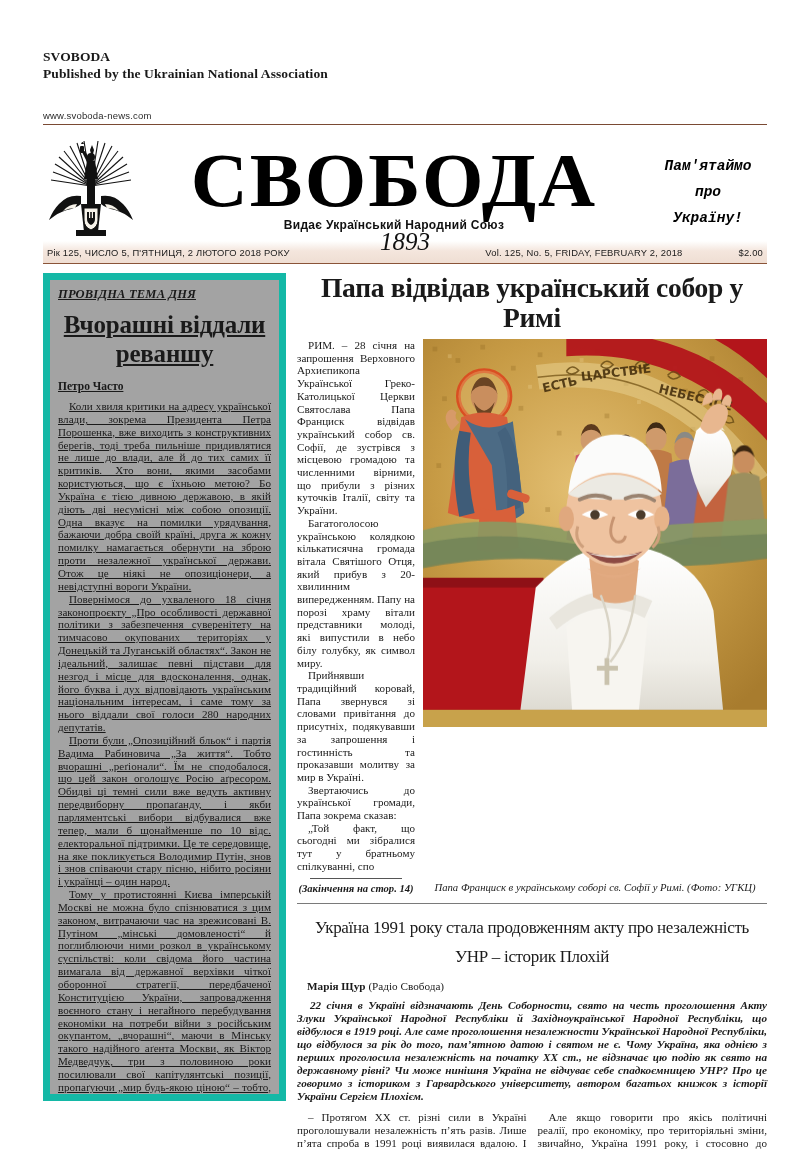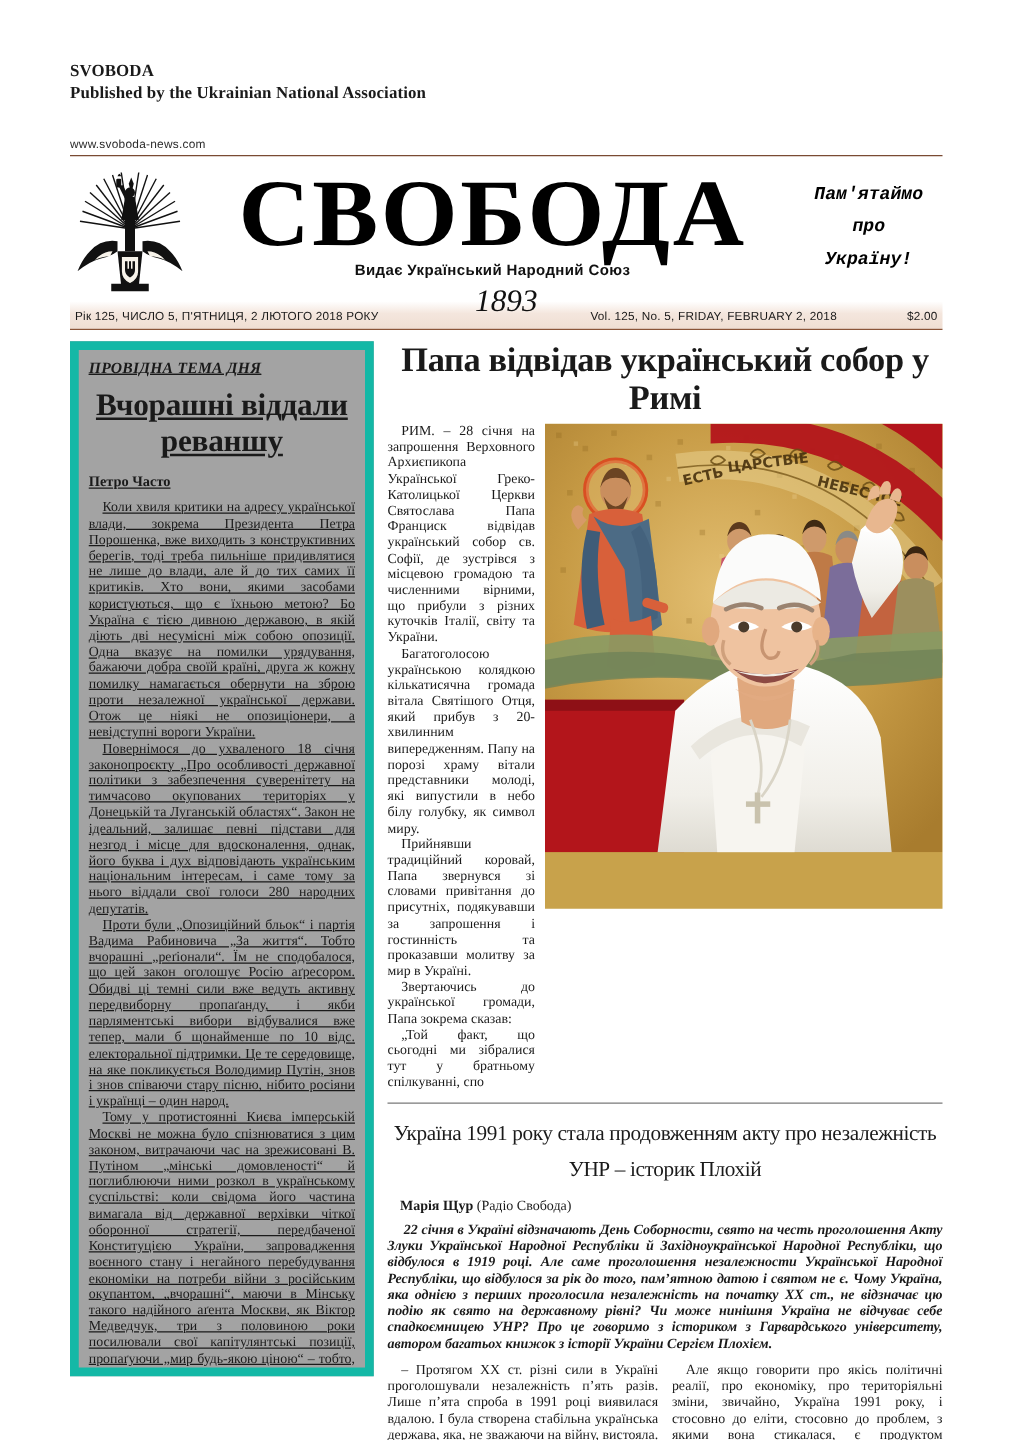--- a/index.html
+++ b/index.html
@@ -13,21 +13,21 @@
     font-family: "Liberation Serif", "DejaVu Serif", serif;
     color: #1a1a1a;
     position: relative;
     overflow: hidden;
   }
   .page {
     width: 810px;
     height: 903px;
     position: relative;
     box-sizing: border-box;
-    padding: 0 56px;
+    padding: 0 43px;
   }
 
   
   .pubinfo {
     padding-top: 48px;
     font-weight: bold;
     font-size: 13.5px;
     line-height: 17px;
     letter-spacing: 0.1px;
   }
@@ -41,21 +41,21 @@
     letter-spacing: 0.2px;
   }
   .rule-top {
     border-top: 1.6px solid #7a4a33;
     margin-top: 3px;
   }
 
   
   .nameplate {
     display: flex;
-    align-items: flex-start;
+    align-items: center;
     height: 112px;
     position: relative;
     margin-top: 4px;
     gap: 12px;
   }
   .emblem {
     width: 96px;
     height: 104px;
     flex: 0 0 96px;
     position: relative;
@@ -586,20 +586,27 @@
               <path d="M222 268 q-4 42 -26 70" stroke="#d9d4c6" stroke-width="2.5" fill="none"></path>
               <g transform="translate(192,344)">
                 <rect x="-2" y="-10" width="5" height="28" fill="#c9c2ad"></rect>
                 <rect x="-10" y="-2" width="22" height="5" fill="#c9c2ad"></rect>
               </g>
             </g>
           </svg>
         </div>
       </div>
 
+      <div class="caption-row">
+        <div class="caption-left">
+          <div class="line"></div>
+          <span>(Закінчення на стор. 14)</span>
+        </div>
+        <div class="caption-text">Папа Франциск в українському соборі св. Софії у Римі. (Фото: УГКЦ)</div>
+      </div>
 
       <div class="hr-thin"></div>
 
       <div class="headline-2">Україна 1991 року стала продовженням акту про незалежність УНР – історик Плохій</div>
 
       <div class="byline-2">
         <b>Марія Щур</b>
         <span>(Радіо Свобода)</span>
       </div>
 

